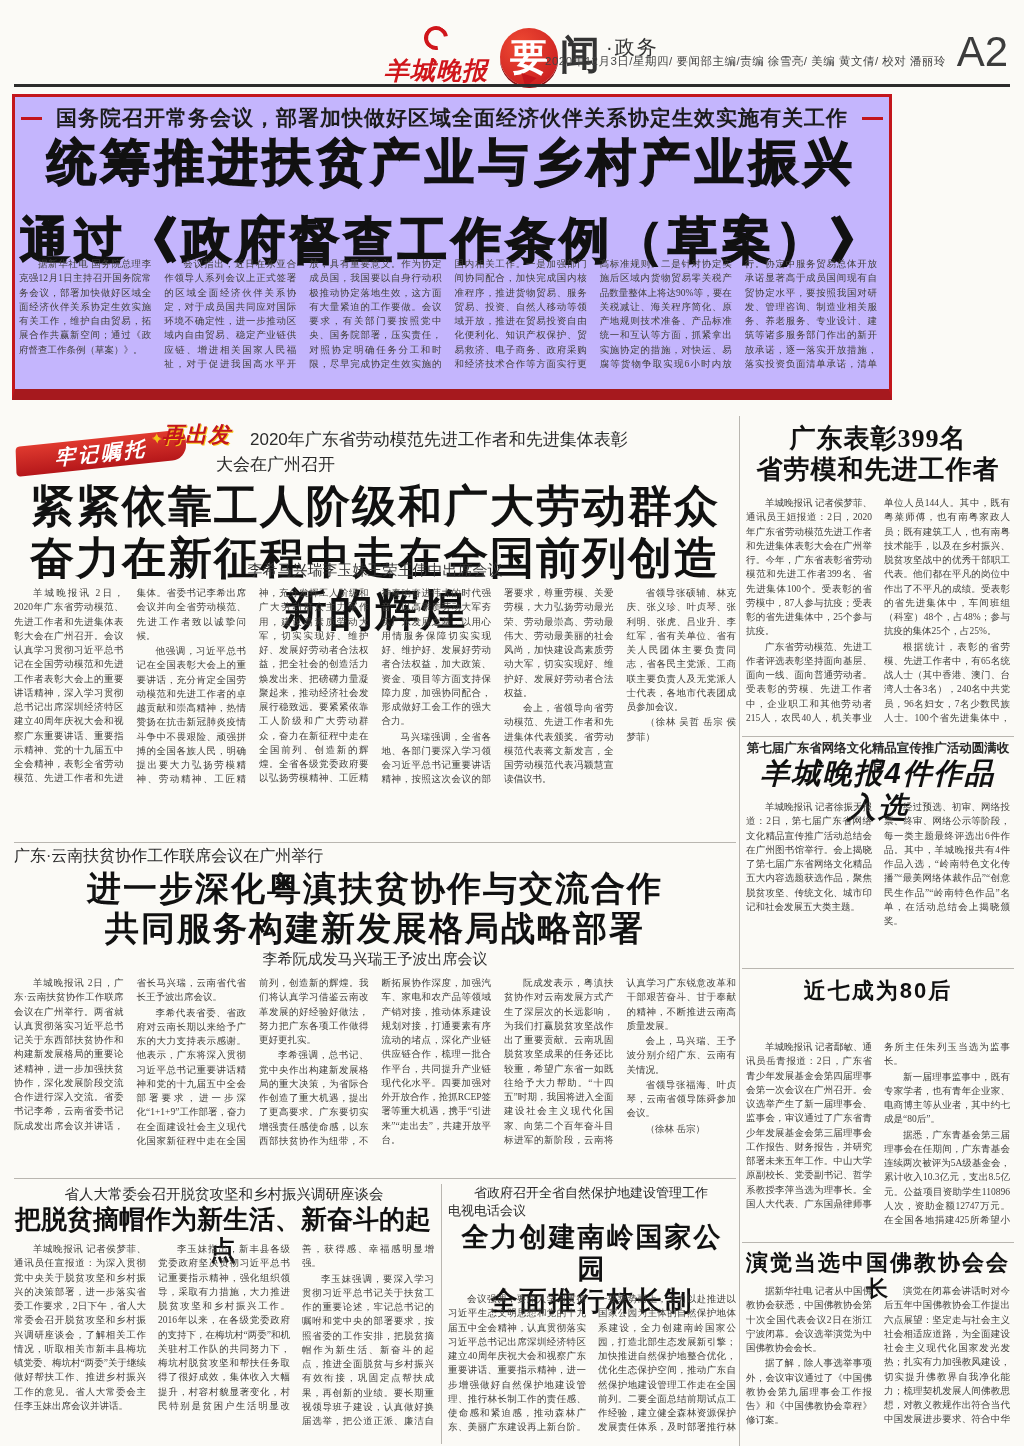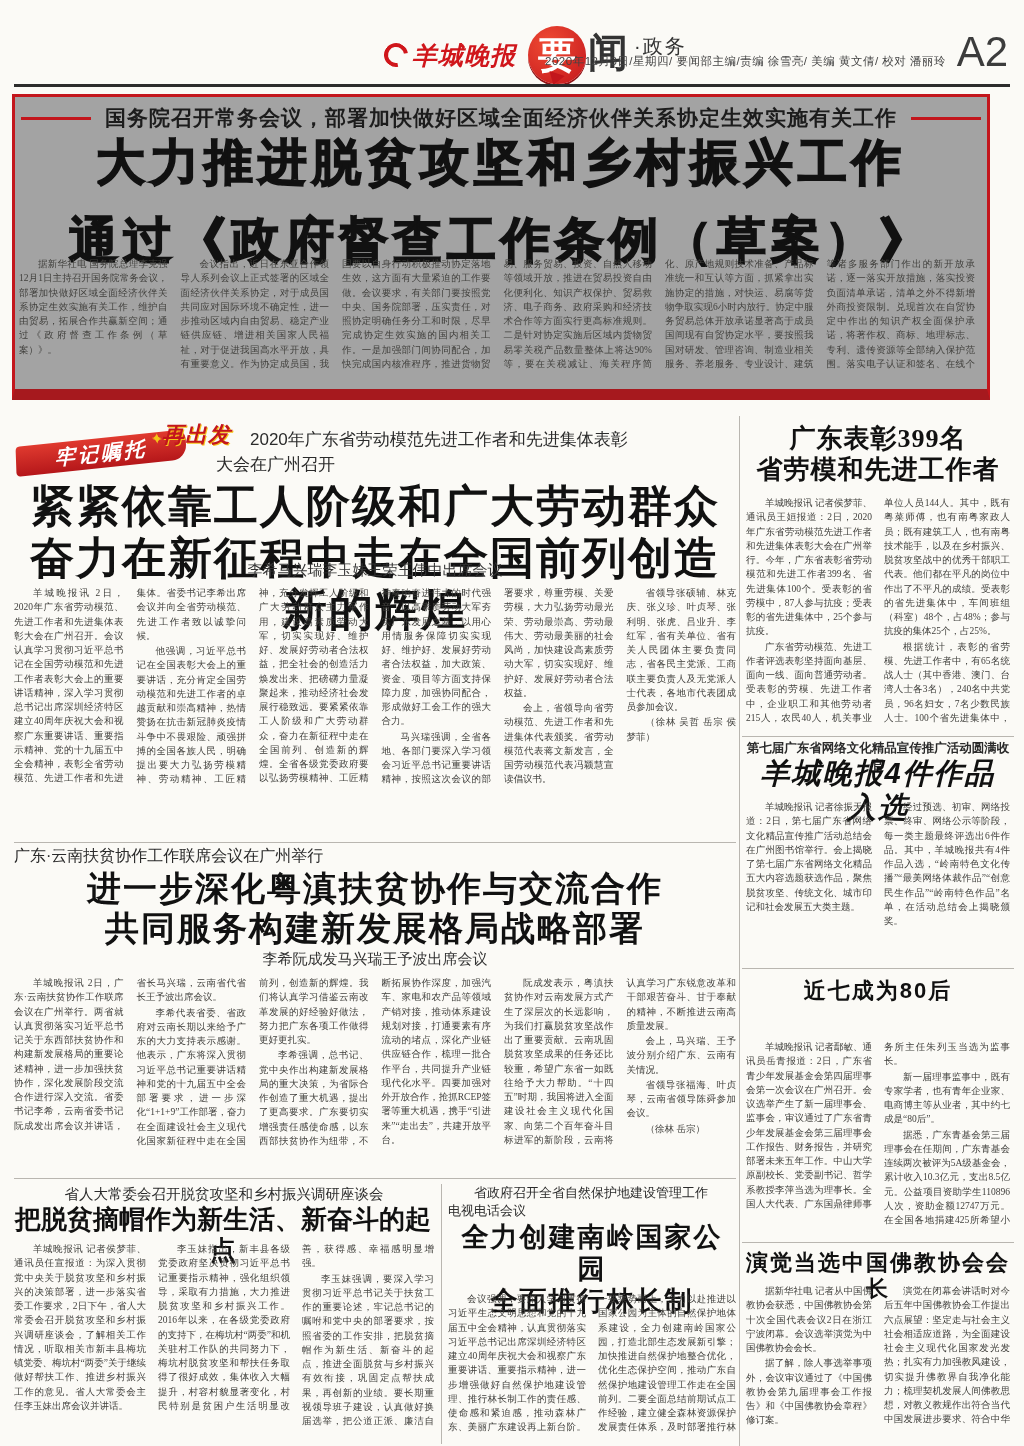--- a/index.html
+++ b/index.html
@@ -1,21 +1,21 @@
 <!DOCTYPE html>
 <html><head>
 <meta charset="utf-8">
 <style>
   html,body{margin:0;padding:0;background:#dedede;}
   .page{position:relative;width:1024px;height:1446px;margin:0 auto;background:#fbfaf6;
         font-family:"Liberation Sans",sans-serif;color:#222;overflow:hidden;}
   
   .masthead{position:absolute;left:384px;top:26px;display:flex;align-items:center;}
   .brand{display:flex;align-items:center;gap:4px;color:#d0161b;font-family:"Liberation Serif",serif;
-         font-weight:bold;font-style:italic;font-size:25px;letter-spacing:1px;}
+         font-weight:bold;font-style:italic;font-size:25px;letter-spacing:1px;flex-direction:column;}
   .swoosh{width:16px;height:16px;border:4px solid #d0161b;border-right-color:transparent;
           border-radius:50%;transform:rotate(35deg);display:inline-block;}
   .badge{position:relative;margin-left:12px;display:flex;align-items:flex-start;}
   .badge-yao{width:58px;height:58px;background:radial-gradient(circle at 35% 30%,#ef4a33,#c3161c);
              border-radius:50% 50% 48% 50%;color:#fff;font-size:38px;font-weight:900;line-height:58px;
              text-align:center;box-shadow:0 2px 0 #8e1014;position:relative;}
   .badge-yao::after{content:"";position:absolute;left:18px;bottom:-9px;border:8px solid transparent;
              border-top:12px solid #c3161c;transform:rotate(18deg);}
   .badge-wen{font-size:40px;font-weight:900;color:#333;line-height:52px;margin-left:2px;}
   .section-sub{font-size:20px;color:#333;margin-left:6px;margin-top:-18px;letter-spacing:2px;}
@@ -25,22 +25,22 @@
   
   .bodytext{font-family:"Liberation Serif",serif;font-size:9.5px;line-height:1.5;color:#41403d;
             text-align:justify;overflow:hidden;}
   .bodytext p{margin:0 0 1px 0;text-indent:2em;}
   .kicker{color:#2b2b2b;}
   .headline{font-weight:900;color:#111;text-align:center;letter-spacing:2px;line-height:1.18;}
   .byline{text-align:center;color:#333;}
   .divider-h{position:absolute;height:1px;background:#b9b6b0;}
   .divider-v{position:absolute;width:1px;background:#b9b6b0;}
   
-  .lead-box{position:absolute;left:12px;top:94px;width:978px;height:306px;
-            border:3px solid #c3161c;border-bottom:11px solid #a6191e;background:#a3a3a3;box-sizing:border-box;}
+  .lead-box{position:absolute;left:12px;top:94px;width:880px;height:306px;
+            border:3px solid #c3161c;border-bottom:11px solid #a6191e;background:#c4b5fd;box-sizing:border-box;}
   .lead-kicker{display:flex;align-items:center;gap:14px;margin:7px 6px 2px 6px;}
   .lead-kicker .dash{flex:1;height:3px;background:#c3161c;}
   .lead-kicker .ktext{font-size:21px;font-weight:700;color:#1c1c1c;letter-spacing:1px;white-space:nowrap;}
   .lead-headline{font-size:49px;-webkit-text-stroke:1.6px #111;letter-spacing:5px;}
   .lead-headline.l2{margin-top:20px;}
   .lead-body{position:absolute;left:4px;right:12px;top:160px;height:128px;column-count:6;column-gap:13px;}
   
   .ribbon{position:absolute;left:16px;top:424px;width:215px;height:52px;}
   .ribbon-band{position:absolute;left:0;top:14px;width:170px;height:30px;background:linear-gradient(#e03a2f,#b5171a);
                transform:skewY(-4deg) rotate(-2deg);border-radius:4px 10px 14px 4px;
@@ -97,21 +97,21 @@
   <div class="dateline">2020年12月3日/星期四/ 要闻部主编/责编 徐雪亮/ 美编 黄文倩/ 校对 潘丽玲</div>
   <div class="pageno">A2</div>
   <div class="header-rule"></div>
 
   <div class="lead-box">
     <div class="lead-kicker">
       <span class="dash"></span>
       <span class="ktext">国务院召开常务会议，部署加快做好区域全面经济伙伴关系协定生效实施有关工作</span>
       <span class="dash"></span>
     </div>
-    <div class="headline lead-headline">大力推进脱贫攻坚和乡村振兴工作</div>
+    <div class="headline lead-headline">统筹推进扶贫产业与乡村产业振兴</div>
     <div class="headline lead-headline l2">通过《政府督查工作条例（草案）》</div>
     <div class="bodytext lead-body">
         <p>据新华社电 国务院总理李克强12月1日主持召开国务院常务会议，部署加快做好区域全面经济伙伴关系协定生效实施有关工作，维护自由贸易，拓展合作共赢新空间；通过《政府督查工作条例（草案）》。</p>
         <p>会议指出，近日在东亚合作领导人系列会议上正式签署的区域全面经济伙伴关系协定，对于成员国共同应对国际环境不确定性，进一步推动区域内自由贸易、稳定产业链供应链、增进相关国家人民福祉，对于促进我国高水平开放，具有重要意义。作为协定成员国，我国要以自身行动积极推动协定落地生效，这方面有大量紧迫的工作要做。会议要求，有关部门要按照党中央、国务院部署，压实责任，对照协定明确任务分工和时限，尽早完成协定生效实施的国内相关工作。一是加强部门间协同配合，加快完成国内核准程序，推进货物贸易、服务贸易、投资、自然人移动等领域开放，推进在贸易投资自由化便利化、知识产权保护、贸易救济、电子商务、政府采购和经济技术合作等方面实行更高标准规则。二是针对协定实施后区域内货物贸易零关税产品数量整体上将达90%等，要在关税减让、海关程序简化、原产地规则技术准备、产品标准统一和互认等方面，抓紧拿出实施协定的措施，对快运、易腐等货物争取实现6小时内放行。协定中服务贸易总体开放承诺显著高于成员国间现有自贸协定水平，要按照我国对研发、管理咨询、制造业相关服务、养老服务、专业设计、建筑等诸多服务部门作出的新开放承诺，逐一落实开放措施，落实投资负面清单承诺，清单之外不得新增外商投资限制。兑现首次在自贸协定中作出的知识产权全面保护承诺，将著作权、商标、地理标志、专利、遗传资源等全部纳入保护范围。落实电子认证和签名、在线个人信息保护、网络安全、跨境电子方式信息传输等条款。三是抓紧完善与协定实施相关的制度，确保协定规定的义务执行到位，确保国内行政措施和程序合规。四是面向地方、商协会和企业加强协定实施宣介培训，使各方面尤其是广大企业熟悉和掌握协定规则，全面认识更大范围、更高标准开放与竞争带来的机遇和挑战，努力在市场竞争中拓展合作发展空间。</p>
       </div>
   </div>
 
   <div class="ribbon">
     <span class="ribbon-band">牢记嘱托</span>
     <span class="ribbon-pop"><span class="star">✦</span><span>再出发</span></span>

